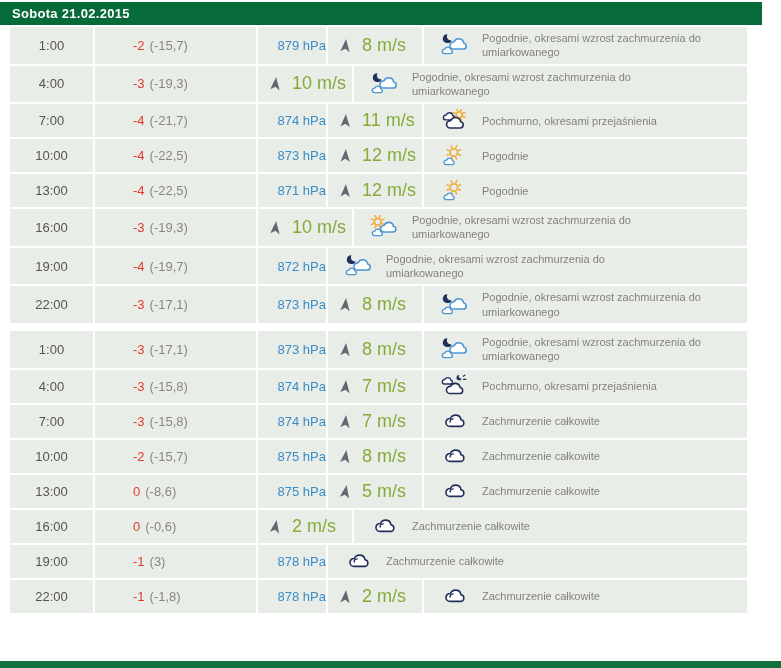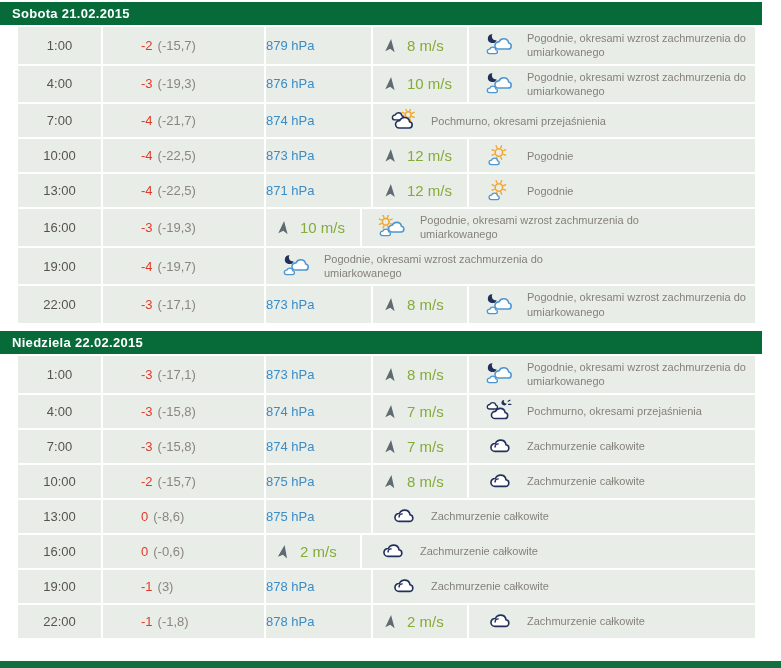--- a/index.html
+++ b/index.html
@@ -7,33 +7,33 @@
     width:781px;height:668px;background:#fff;position:relative;overflow:hidden;
     font-family:"Liberation Sans",sans-serif;
   }
   .section{width:781px}
   .section + .section{margin-top:8px}
   .day-header{
     margin-top:2px;width:762px;height:23px;box-sizing:border-box;
     background:var(--header-bg);color:#fff;font-weight:bold;font-size:13px;
     line-height:23px;padding-left:12px;letter-spacing:.3px;
   }
-  .rows{margin-left:18px;width:737px}
+  .rows{margin-left:10px;width:737px}
   .row{display:flex;background:var(--row-bg);margin-top:2px;min-height:33px;align-items:stretch}
   .cell{display:flex;align-items:center;border-right:2px solid #fff;box-sizing:border-box}
   .cell:last-child{border-right:none}
   .time{width:85px;justify-content:center;color:var(--time-text);font-size:13px}
   .temp{width:163px;padding-left:38px;font-size:13px}
   .temp-val{color:var(--temp-value);margin-right:5px}
   .temp-extra{color:var(--temp-extra)}
-  .pressure{width:107px;justify-content:flex-start;color:var(--pressure-text);font-size:13px}
+  .pressure{width:70px;justify-content:flex-end;color:var(--pressure-text);font-size:13px}
   .wind{width:96px;padding-left:10px}
   .arrow{width:15px;height:15px;display:flex;margin-right:9px}
   .arrow svg{display:block}
-  .wind-speed{color:var(--wind-text);font-size:15px}
+  .wind-speed{color:var(--wind-text);font-size:18px}
   .weather{flex:1;padding:4px 0 4px 14px}
   .wicon{width:30px;height:24px;display:flex;margin-right:14px;flex:none}
   .desc{color:var(--desc-text);font-size:11px;line-height:1.3;max-width:258px}
   .footer-bar{position:absolute;left:0;bottom:0;width:781px;height:7px;background:var(--footer-bg)}
 </style>
 </head>
 <body>
 
 <div id="forecast">
   <div class="section">
@@ -79,23 +79,20 @@
   </div>
 
   <div class="row">
     <div class="cell time">
       <span>4:00</span>
     </div>
     <div class="cell temp">
       <span class="temp-val">-3</span>
       <span class="temp-extra">(-19,3)</span>
     </div>
-    <div class="cell pressure">
-      <span>876 hPa</span>
-    </div>
     <div class="cell wind">
       <span class="arrow">
               <svg width="15" height="15" viewBox="0 0 24 24" style="transform:rotate(5deg)">
                 <path d="M12 1.5L19.5 22 12 17.2 4.5 22z" style="fill:#5f6a72"></path>
               </svg>
             </span>
       <span class="wind-speed">10 m/s</span>
     </div>
     <div class="cell weather">
       <span class="wicon">
@@ -118,20 +115,28 @@
   <div class="row">
     <div class="cell time">
       <span>7:00</span>
     </div>
     <div class="cell temp">
       <span class="temp-val">-4</span>
       <span class="temp-extra">(-21,7)</span>
     </div>
     <div class="cell pressure">
       <span>874 hPa</span>
+    </div>
+    <div class="cell wind">
+      <span class="arrow">
+              <svg width="15" height="15" viewBox="0 0 24 24" style="transform:rotate(3deg)">
+                <path d="M12 1.5L19.5 22 12 17.2 4.5 22z" style="fill:#5f6a72"></path>
+              </svg>
+            </span>
+      <span class="wind-speed">11 m/s</span>
     </div>
     <div class="cell weather">
       <span class="wicon">
               <svg width="30" height="24" viewBox="0 0 34 26">
                 <circle cx="24" cy="6" r="3.4" style="fill:none;stroke:#f2a72e;stroke-width:1.8"></circle>
                 <line x1="28.6" y1="7.9" x2="30.8" y2="8.8" style="stroke:#f2a72e;stroke-width:1.6;stroke-linecap:round"></line>
                 <line x1="25.9" y1="10.6" x2="26.8" y2="12.8" style="stroke:#f2a72e;stroke-width:1.6;stroke-linecap:round"></line>
                 <line x1="22.1" y1="10.6" x2="21.2" y2="12.8" style="stroke:#f2a72e;stroke-width:1.6;stroke-linecap:round"></line>
                 <line x1="19.4" y1="7.9" x2="17.2" y2="8.8" style="stroke:#f2a72e;stroke-width:1.6;stroke-linecap:round"></line>
                 <line x1="19.4" y1="4.1" x2="17.2" y2="3.2" style="stroke:#f2a72e;stroke-width:1.6;stroke-linecap:round"></line>
@@ -271,20 +276,23 @@
   </div>
 
   <div class="row">
     <div class="cell time">
       <span>19:00</span>
     </div>
     <div class="cell temp">
       <span class="temp-val">-4</span>
       <span class="temp-extra">(-19,7)</span>
     </div>
+    <div class="cell pressure">
+      <span>872 hPa</span>
+    </div>
     <div class="cell weather">
       <span class="wicon">
               <svg width="30" height="24" viewBox="0 0 34 26">
                 <g transform="translate(4,0) scale(0.9)">
                   <path d="M7.5.8A5.6 5.6 0 1 0 12.6 8 4.6 4.6 0 0 1 7.5.8z" style="fill:#22305c"></path>
                 </g>
                 <g transform="translate(9,2) scale(0.8)">
                   <path d="M24.6 19.5H10.9c-2.9 0-5.2-2.3-5.2-5.1 0-2.8 2.3-5.1 5.2-5.1h.5C12.6 6.7 15.1 5 18 5c3.6 0 6.6 2.5 7.1 5.9 2 .3 3.6 2 3.6 4.1 0 2.5-1.9 4.5-4.1 4.5z" style="fill:#fff;stroke:#4e96d2;stroke-width:2.2;stroke-linejoin:round"></path>
                 </g>
                 <g transform="translate(2,13) scale(0.5)">
@@ -329,23 +337,20 @@
                 </g>
               </svg>
             </span>
       <span class="desc">Pogodnie, okresami wzrost zachmurzenia do umiarkowanego</span>
     </div>
   </div>
 </div>
   </div>
 
   <div class="section">
-    <div class="day-header">
-      <span>Niedziela 22.02.2015</span>
-    </div>
     <div class="rows">
   <div class="row">
     <div class="cell time">
       <span>1:00</span>
     </div>
     <div class="cell temp">
       <span class="temp-val">-3</span>
       <span class="temp-extra">(-17,1)</span>
     </div>
     <div class="cell pressure">
@@ -487,20 +492,28 @@
     <div class="cell time">
       <span>13:00</span>
     </div>
     <div class="cell temp">
       <span class="temp-val">0</span>
       <span class="temp-extra">(-8,6)</span>
     </div>
     <div class="cell pressure">
       <span>875 hPa</span>
     </div>
+    <div class="cell wind">
+      <span class="arrow">
+              <svg width="15" height="15" viewBox="0 0 24 24" style="transform:rotate(10deg)">
+                <path d="M12 1.5L19.5 22 12 17.2 4.5 22z" style="fill:#5f6a72"></path>
+              </svg>
+            </span>
+      <span class="wind-speed">5 m/s</span>
+    </div>
     <div class="cell weather">
       <span class="wicon">
               <svg width="30" height="24" viewBox="0 0 34 26">
                 <g transform="translate(4,2) scale(0.88)">
                   <path d="M24.6 19.5H10.9c-2.9 0-5.2-2.3-5.2-5.1 0-2.8 2.3-5.1 5.2-5.1h.5C12.6 6.7 15.1 5 18 5c3.6 0 6.6 2.5 7.1 5.9 2 .3 3.6 2 3.6 4.1 0 2.5-1.9 4.5-4.1 4.5z" style="fill:#fff;stroke:#22305c;stroke-width:2.1;stroke-linejoin:round"></path>
                 </g>
                 <g transform="translate(4,2) scale(0.88)">
                   <path d="M11 13.8c0-2.2 1.8-4 4-4" style="fill:none;stroke:#22305c;stroke-width:1.8;stroke-linecap:round"></path>
                 </g>
               </svg>

